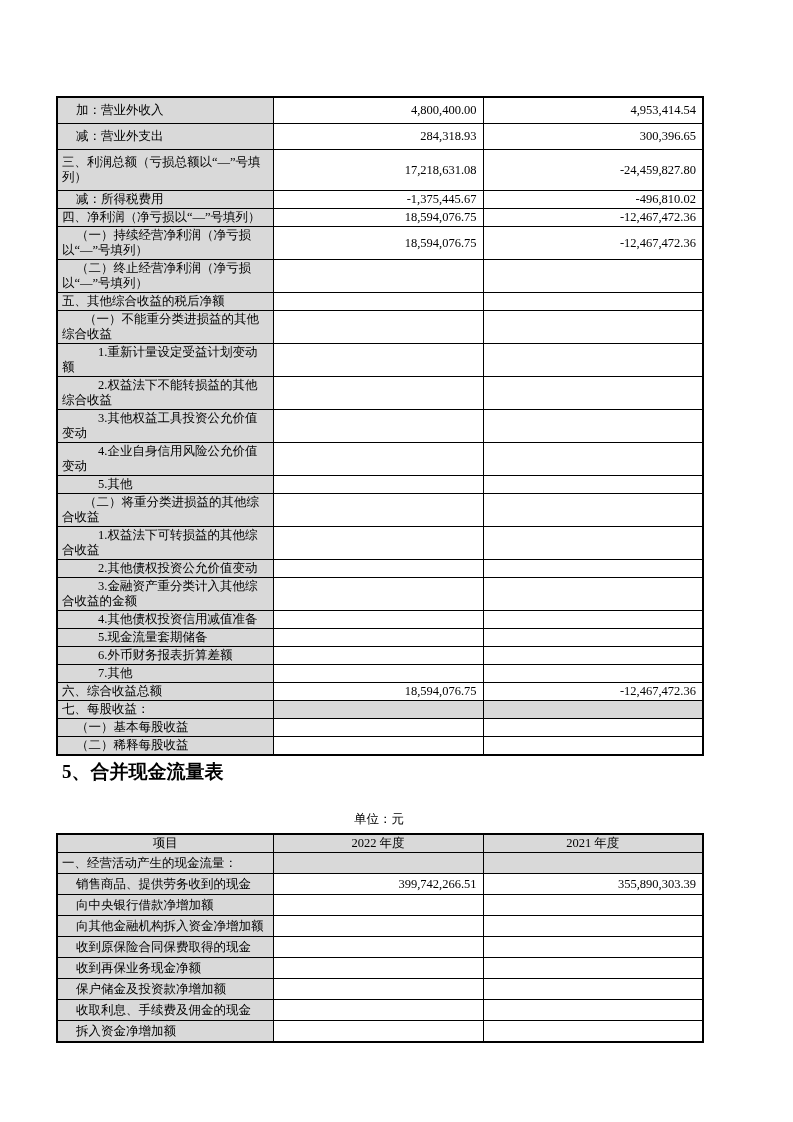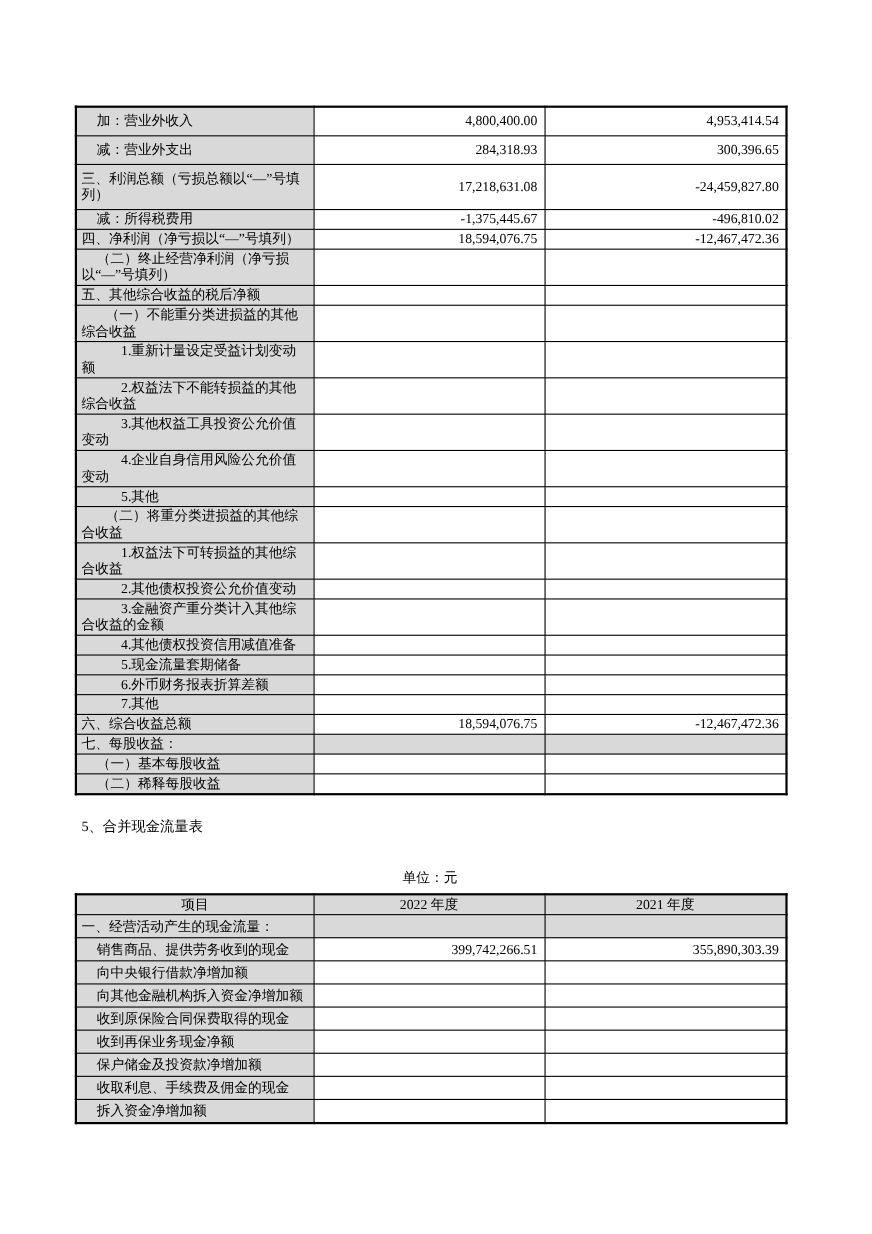--- a/index.html
+++ b/index.html
@@ -2,21 +2,21 @@
 <html><head>
 <meta charset="utf-8">
 <style>
   html,body{margin:0;padding:0;background:#fff;}
   body{
     width:793px;height:1122px;overflow:hidden;position:relative;
     font-family:"Liberation Serif","DejaVu Serif",serif;
     color:#000;
   }
   .page{
-    position:absolute;left:68px;top:96px;width:646px;
+    position:absolute;left:56px;top:96px;width:646px;
   }
   table{
     border-collapse:collapse;table-layout:fixed;width:646px;
     border:2px solid #000;
   }
   td,th{
     border:1px solid #000;
     font-size:12.5px;line-height:15px;
     vertical-align:middle;
     padding:1px 4px;
@@ -27,22 +27,22 @@
   tr.shaded .c-val{background:#d9d9d9;}
   tr.tall td{padding-top:5px;padding-bottom:5px;}
   .indent-0{text-indent:0;}
   .indent-1{text-indent:14px;}
   .indent-2{text-indent:22px;}
   .indent-3{text-indent:36px;margin-left:32px;}
   .cf thead td{background:#d9d9d9;text-align:center;padding:1px 4px;margin-left:20px;}
   .cf tbody td{padding:2.5px 4px;margin-left:40px;}
   .cf tbody td.c-val{padding-right:6px;}
   .section-heading{
-    margin:20px 0 0 6px;
-    font-size:13px;font-weight:normal;line-height:16px;
+    margin:8px 0 0 6px;
+    font-size:19px;font-weight:bold;line-height:16px;
   }
   .unit-label{
     margin-top:32px;margin-bottom:7px;
     text-align:center;font-size:12.5px;line-height:14px;
   }
 </style>
 </head>
 <body>
 
 <div class="page">
@@ -69,20 +69,25 @@
           <td class="c-val">17,218,631.08</td>
           <td class="c-val">-24,459,827.80</td>
         </tr>
         <tr>
           <td class="c-label indent-1">减：所得税费用</td>
           <td class="c-val">-1,375,445.67</td>
           <td class="c-val">-496,810.02</td>
         </tr>
         <tr>
           <td class="c-label indent-0">四、净利润（净亏损以“—”号填列）</td>
+          <td class="c-val">18,594,076.75</td>
+          <td class="c-val">-12,467,472.36</td>
+        </tr>
+        <tr>
+          <td class="c-label indent-1">（一）持续经营净利润（净亏损以“—”号填列）</td>
           <td class="c-val">18,594,076.75</td>
           <td class="c-val">-12,467,472.36</td>
         </tr>
         <tr>
           <td class="c-label indent-1">（二）终止经营净利润（净亏损以“—”号填列）</td>
           <td class="c-val"></td>
           <td class="c-val"></td>
         </tr>
         <tr>
           <td class="c-label indent-0">五、其他综合收益的税后净额</td>

